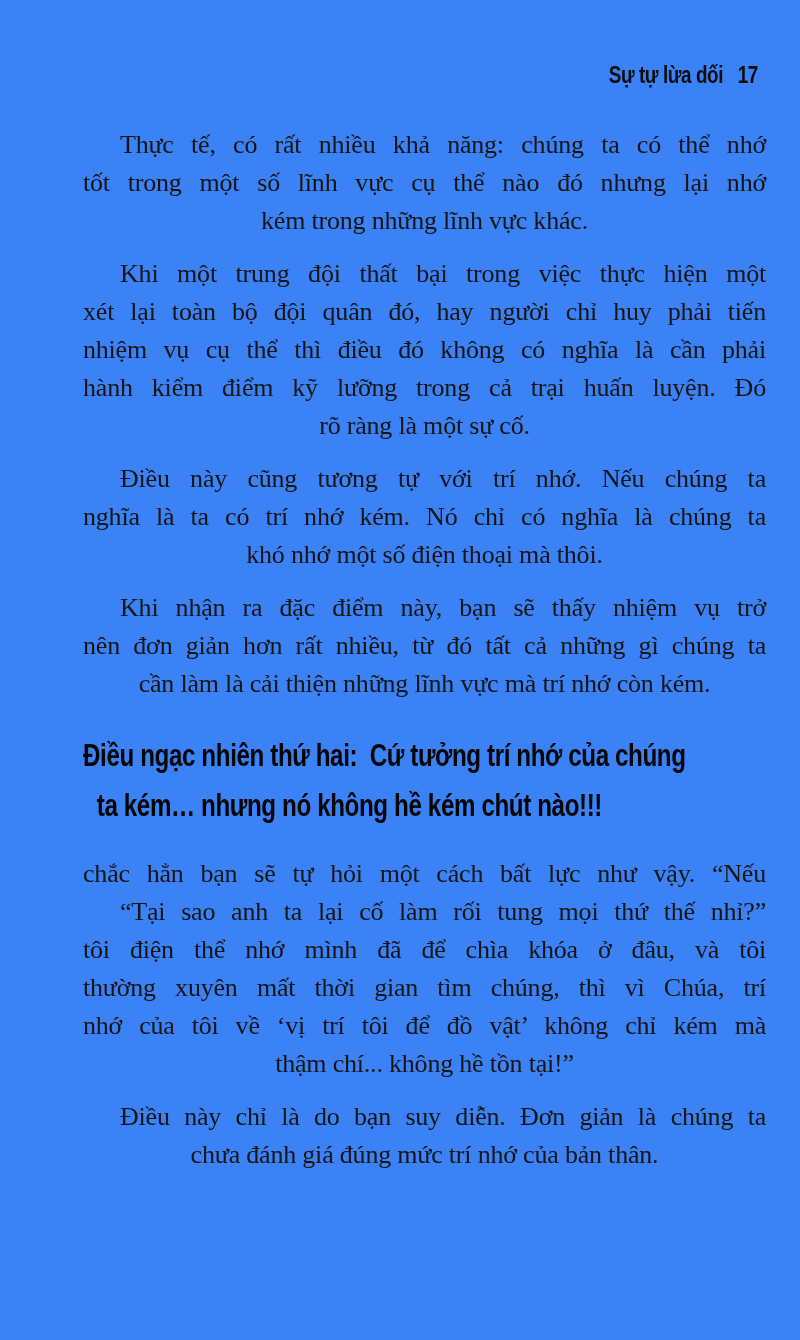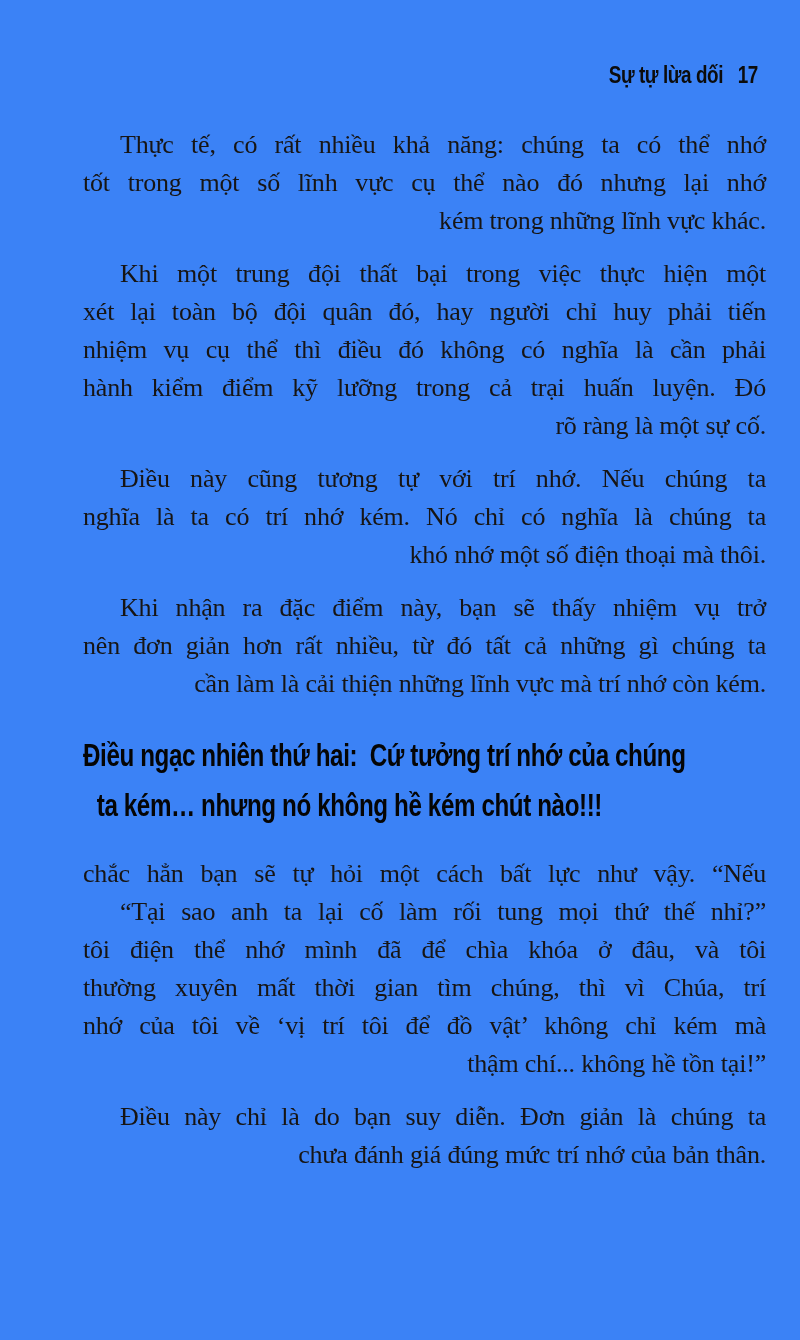--- a/index.html
+++ b/index.html
@@ -44,21 +44,21 @@
     letter-spacing: -0.2px;
     margin-left: 24px;
   }
   .para { margin: 0 0 15px 0; }
   .ln { display: block; }
   .j {
     text-align: justify;
     text-align-last: justify;
   }
   .first { padding-left: 37px; }
-  .lastln { text-align: right; }
+  .lastln { text-align: center; }
   
   .section-heading {
     margin: 28px 0 24px 0;
     font-family: "Liberation Sans", "DejaVu Sans", sans-serif;
     font-weight: 700;
     font-size: 31px;
     line-height: 50px;
     color: #050505;
     letter-spacing: -0.5px;
     text-align: center;

